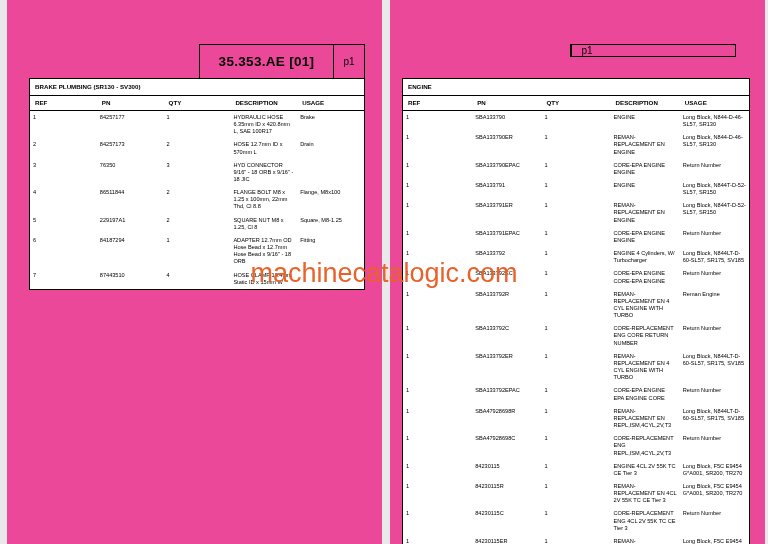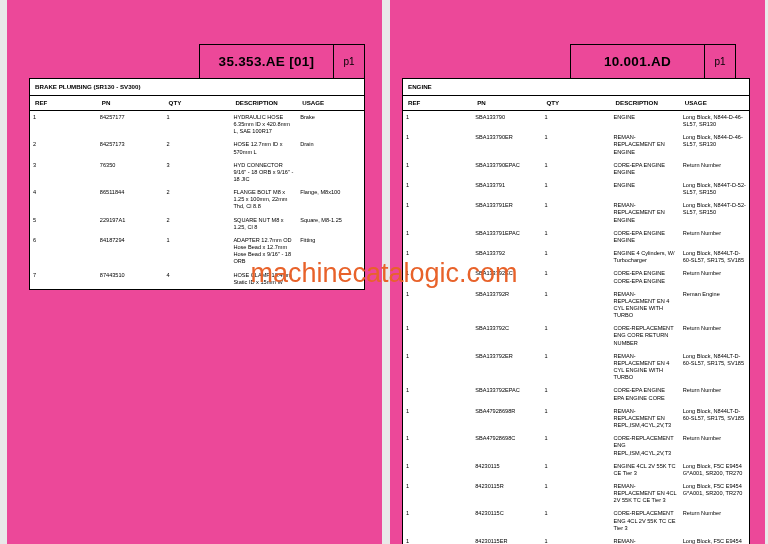--- a/index.html
+++ b/index.html
@@ -207,21 +207,20 @@
       </table>
     </div>
 
   </div>
 </div>
 
 <div class="page page-right">
   <div class="page-inner">
 
     <div class="title-block" style="left:180px; width:166px;">
-      <div class="title-main">10.001.AD</div>
       <div class="title-page">p1</div>
     </div>
 
     <div class="tbl-wrap" style="left:12px; top:78px; width:348px;">
       <table class="parts">
         <tbody>
           <tr class="group-row">
             <td colspan="5">ENGINE</td>
           </tr>
           <tr class="head-row">

